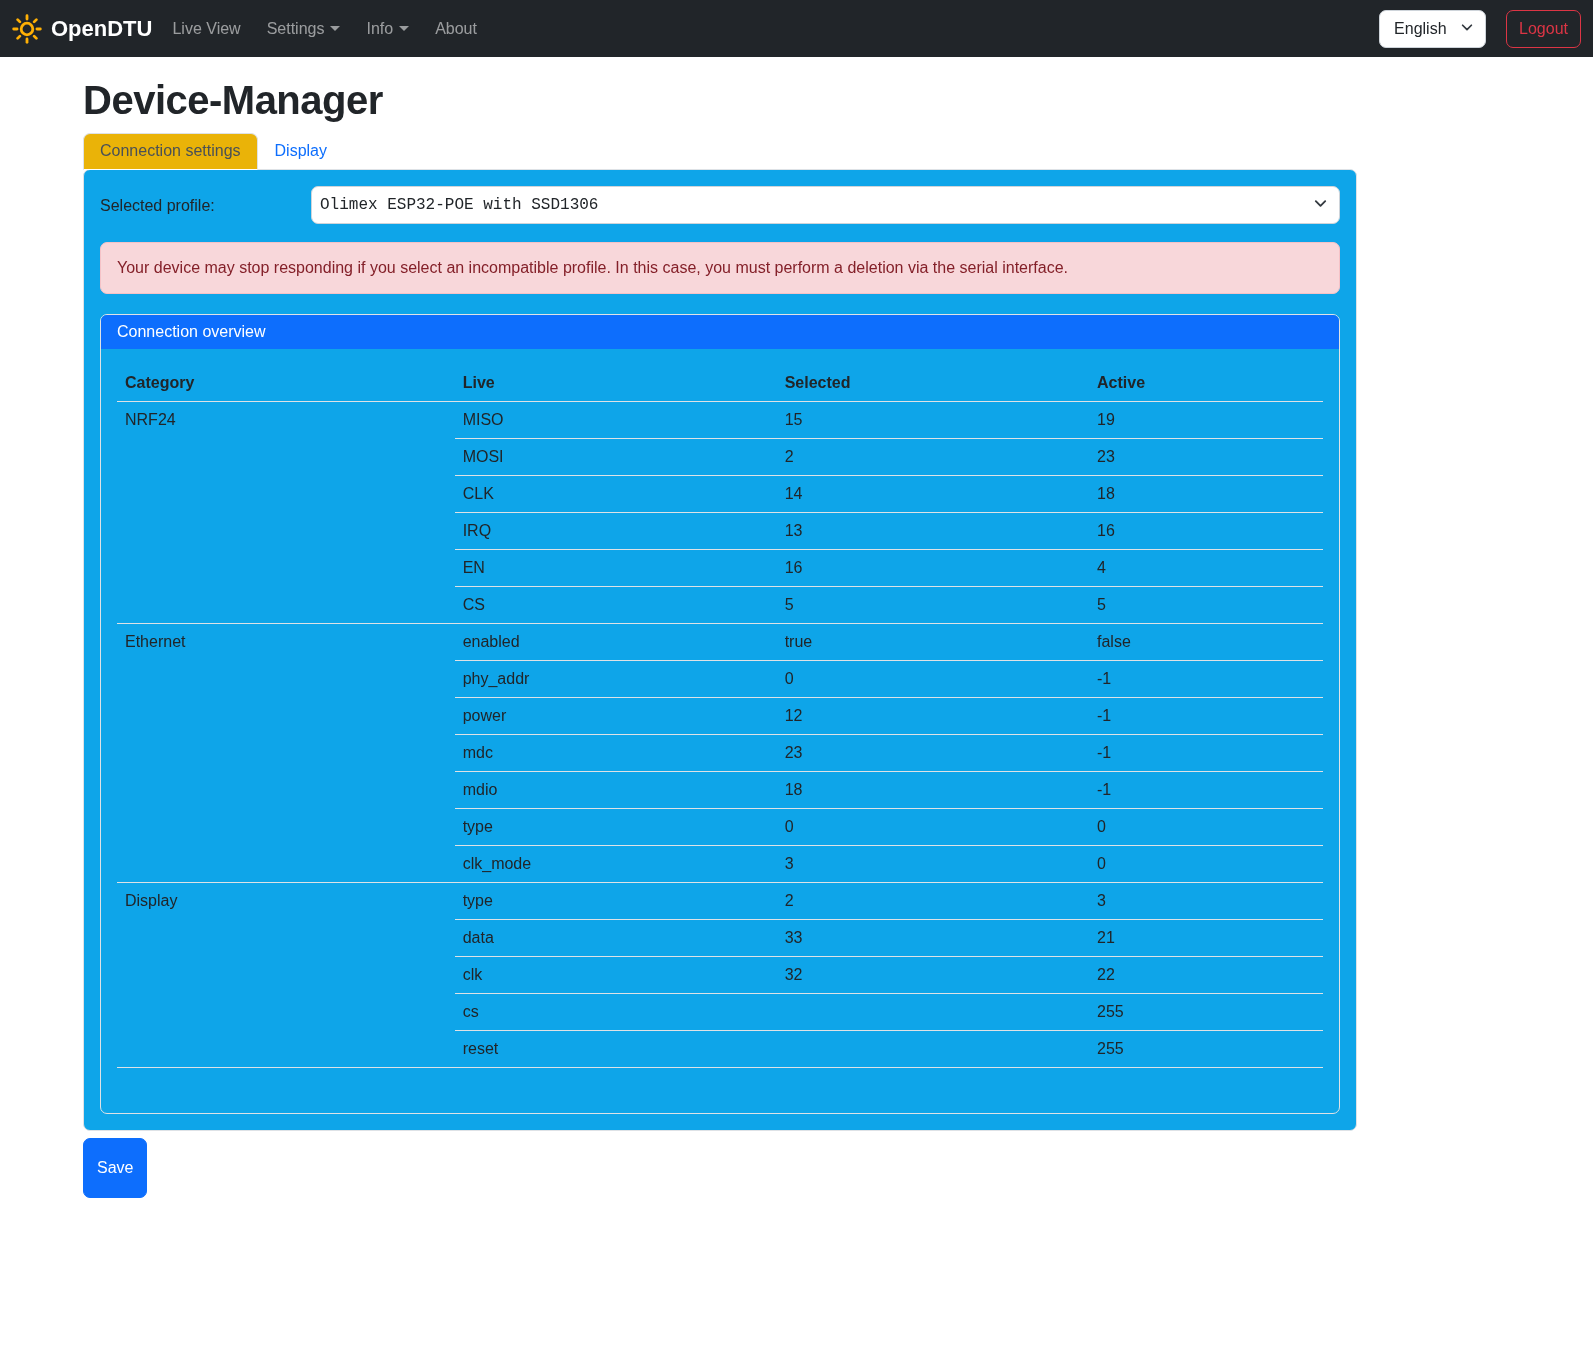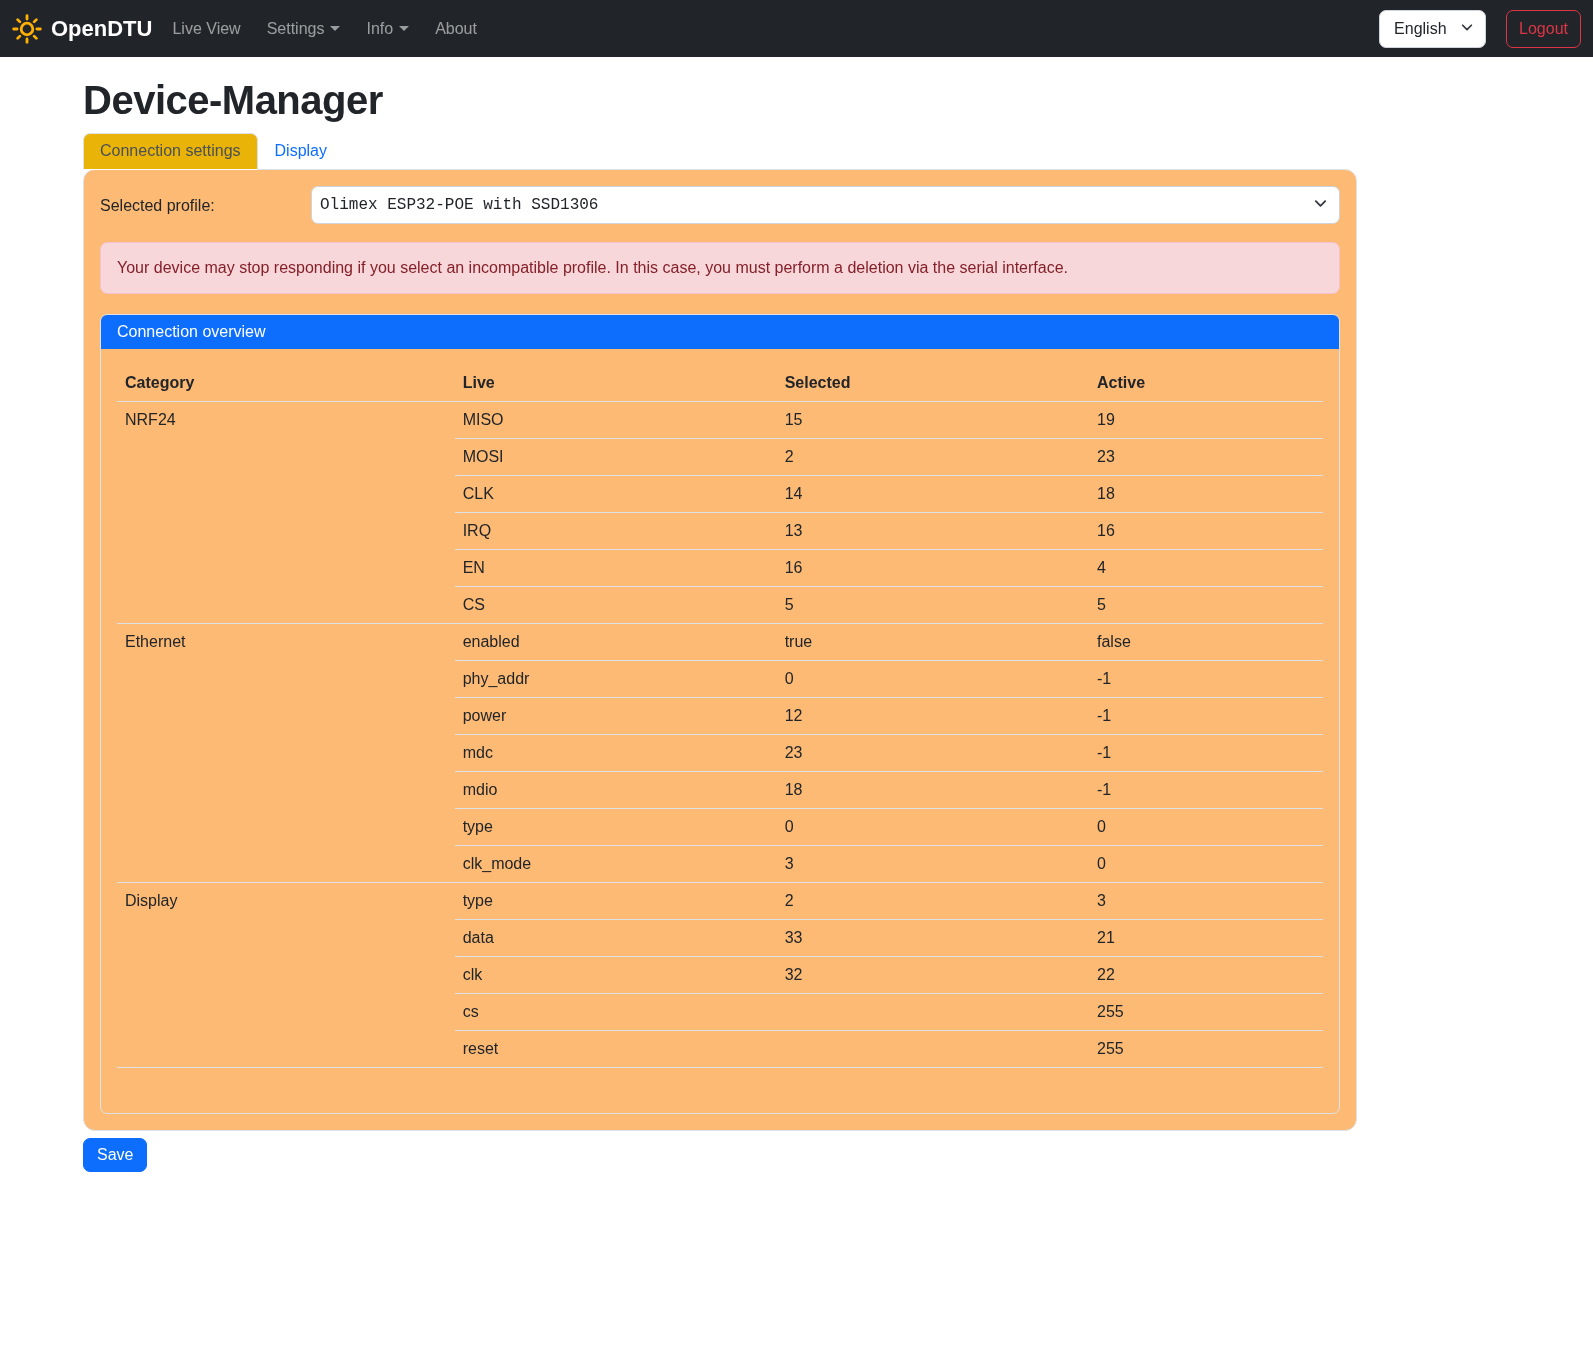--- a/index.html
+++ b/index.html
@@ -99,22 +99,22 @@
     background: #eab308;
     border-color: #dee2e6;
     border-bottom-color: #ffffff;
     color: #495057;
     margin-bottom: -1px;
   }
 
   
   .card-outer {
     border: 1px solid #dee2e6;
-    border-radius: 12px;
-    background: #fdba74;
+    border-radius: 7px;
+    background: #0ea5e9;
     position: relative;
     z-index: 1;
   }
   .card-outer-body { padding: 16px; }
 
   .profile-row { display: flex; align-items: center; margin-bottom: 18px; }
   .profile-label { flex: 0 0 211px; padding-top: 1px; }
   .profile-select-wrap { position: relative; flex: 1; }
   .profile-select {
     appearance: none; -webkit-appearance: none;
@@ -173,21 +173,21 @@
   .overview-table th:nth-child(3) { width: 25.9%; }
   .overview-table th:nth-child(4) { width: 19.4%; }
 
   
   .save-btn {
     margin-top: 7px;
     background: #0d6efd;
     border: 1px solid #0d6efd;
     color: #ffffff;
     border-radius: 7px;
-    padding: 7px 13px;
+    padding: 20px 13px;
     font-size: 16px;
     font-family: inherit;
     cursor: pointer;
   }
 </style>
 </head>
 <body>
 
 <nav class="navbar">
   <a class="brand">

